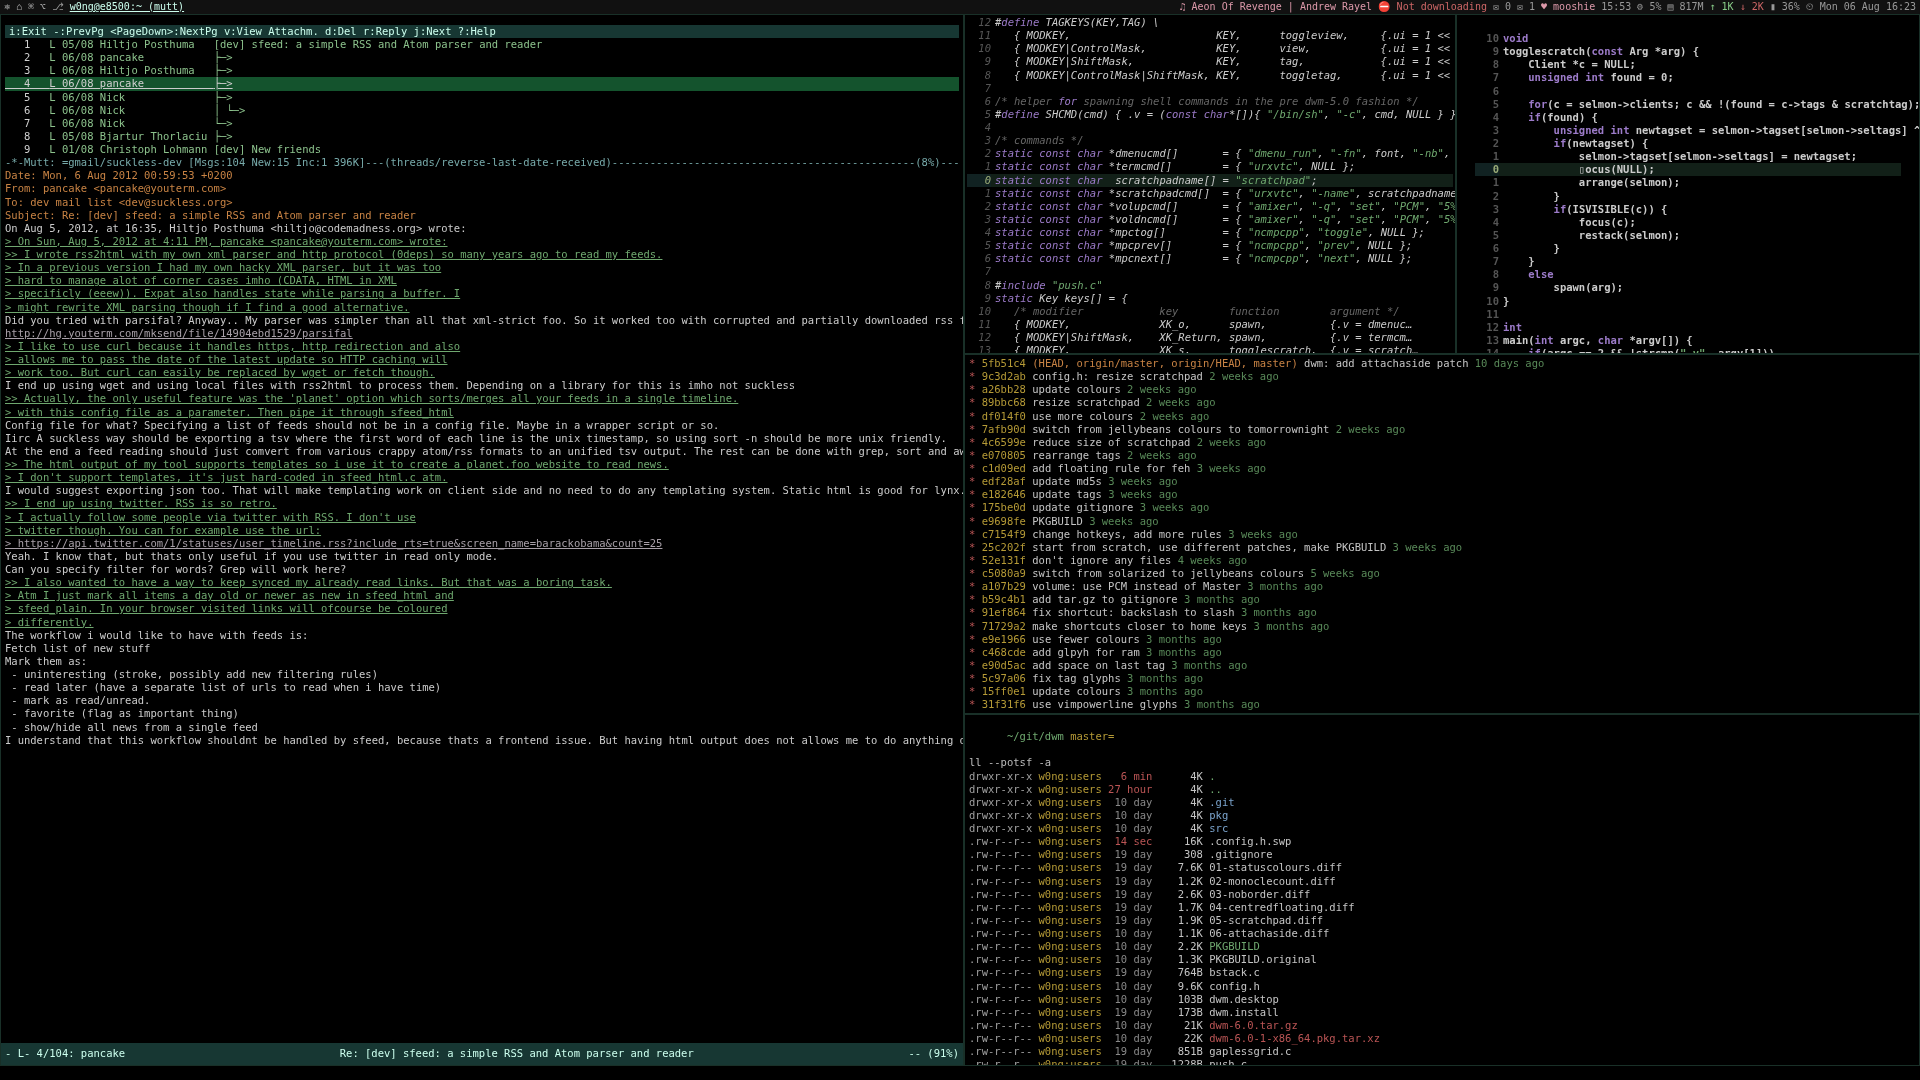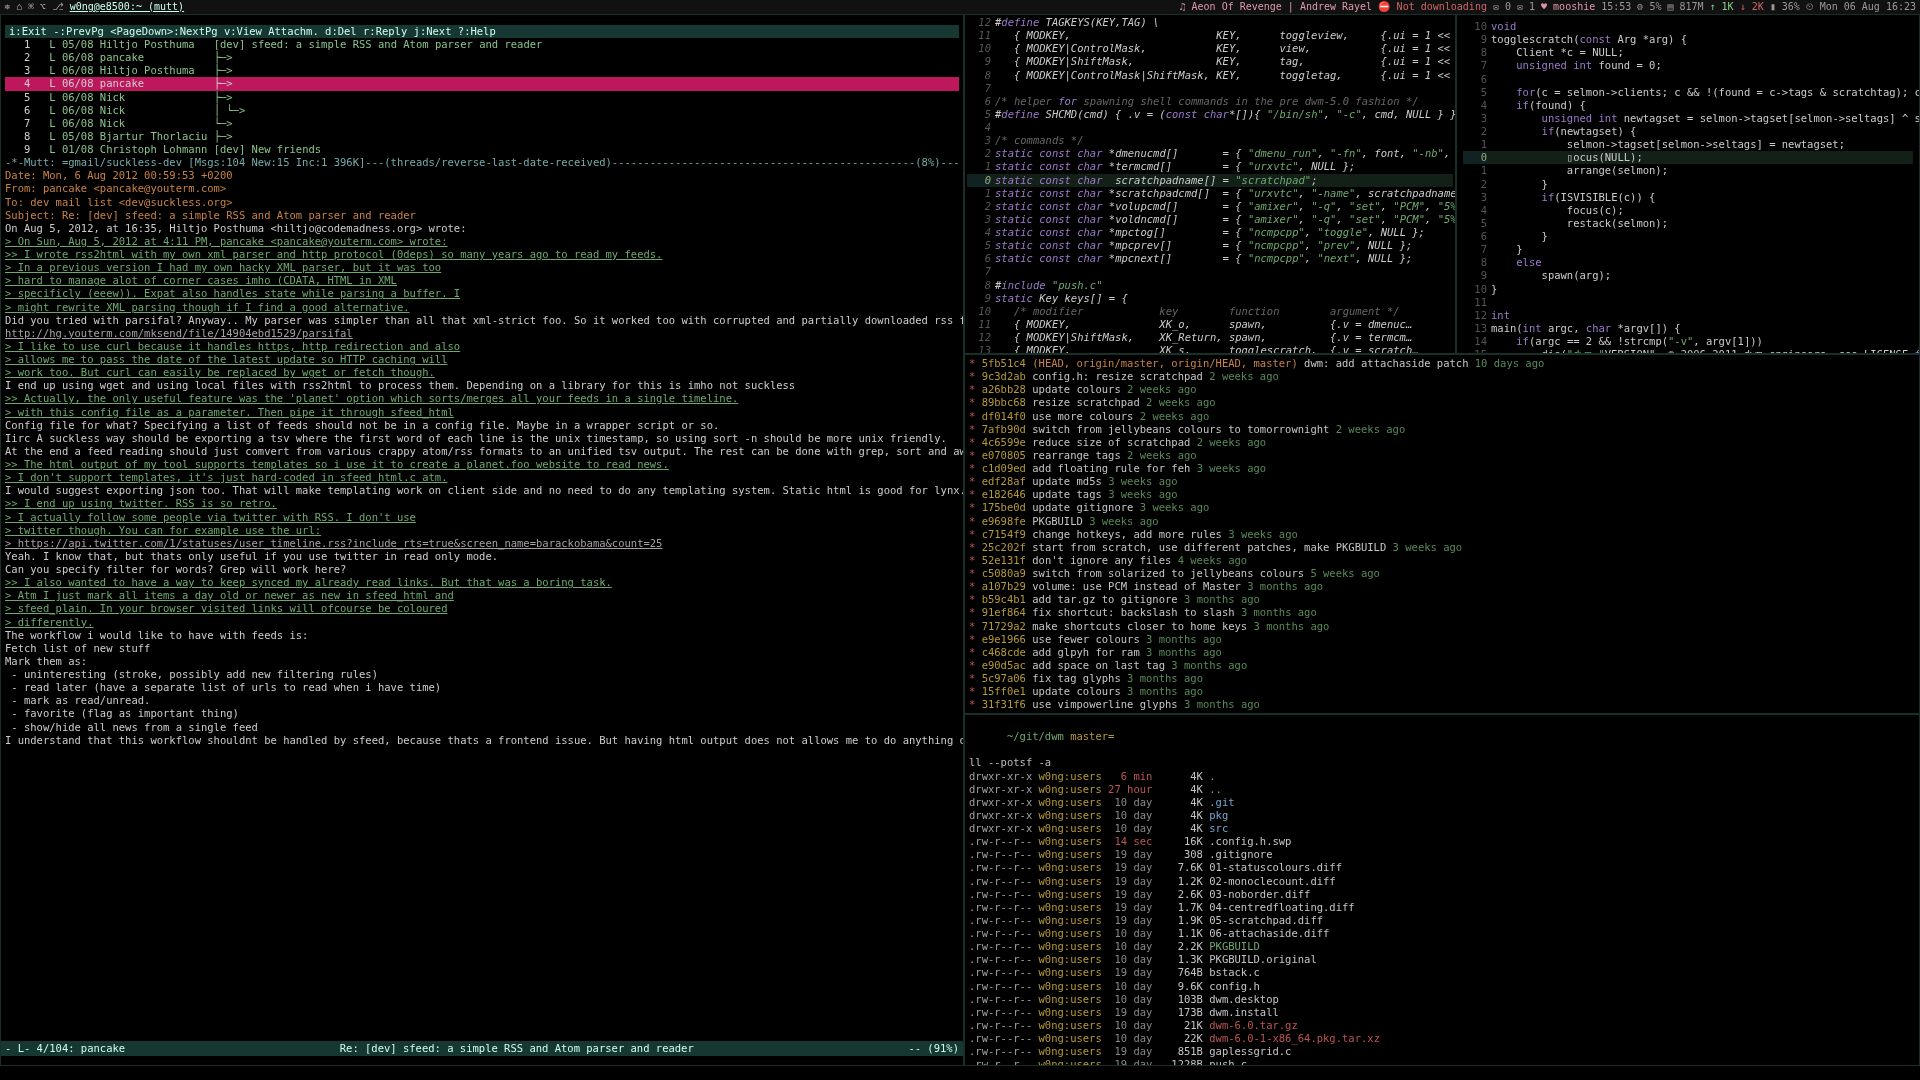--- a/index.html
+++ b/index.html
@@ -38,37 +38,37 @@
 }
 .pane {
   border: 1px solid #193028;
   background: #000;
   overflow: hidden;
   position: relative;
 }
 .pane pre { white-space: pre; font-family: inherit; }
 .mail { grid-row: 1 / span 3; grid-column: 1; padding: 10px 4px; overflow: hidden; }
 .code-a { grid-row: 1; grid-column: 2; padding: 0; font-style: italic; }
-.code-b { grid-row: 1; grid-column: 3; padding: 4px; }
+.code-b { grid-row: 1; grid-column: 3; padding: 16px; font-weight: bold; }
 .gitlog { grid-row: 2; grid-column: 2 / span 2; padding: 2px 4px; }
 .lsout { grid-row: 3; grid-column: 2 / span 2; padding: 2px 4px; }
 
 .ln { white-space: pre; }
 .c-red  { color: #bb5555; }
 .c-org  { color: #c88344; }
 .c-wht  { color: #d0d0d0; }
 .mail .from { color: #c88344; }
 .mail .to   { color: #c88344; }
 .mail .subj { color: #c88344; }
 .mail .url  { color: #a8a0a8; text-decoration: underline; }
 .mail .quote{ color: #6fa86f; text-decoration: underline; }
 .mail .tearbar { color: #7aa; }
 .mail .listnum { color: #d0d0d0; }
 .mail .listline { color: #8cc28c; }
-.mail .bottombar { background: #173733; color: #cfe; padding: 0 4px; display:flex; justify-content:space-between; position:absolute; bottom:9px; left:0; right:0; height:15px; align-items:center; }
+.mail .bottombar { background: #173733; color: #cfe; padding: 0 4px; display:flex; justify-content:space-between; position:absolute; bottom:0; left:0; right:0; height:22px; align-items:center; }
 .mail .helpbar  { color:#cfe; background:#173733; padding:0 4px; height:13px; line-height:13px; }
 
 .gitlog .hash { color: #b59a36; }
 .gitlog .msg  { color: #c5c5c5; }
 .gitlog .age  { color: #598a59; }
 .gitlog .ref  { color: #c88344; }
 
 .lsout .perm { color: #a0a0a0; }
 .lsout .own  { color: #b59a36; }
 .lsout .date { color: #888; }
@@ -116,21 +116,21 @@
 </div>
 
 <div class="workspace">
 
   <div class="pane mail">
     <div class="helpbar">i:Exit  -:PrevPg  &lt;PageDown&gt;:NextPg v:View Attachm.  d:Del  r:Reply  j:Next ?:Help</div>
     <div id="mutt-index">
         <div class="ln"><span class="listnum">   1   </span><span class="listline">L 05/08 Hiltjo Posthuma   </span><span class="listline"></span><span class="listline">[dev] sfeed: a simple RSS and Atom parser and reader</span></div>
         <div class="ln"><span class="listnum">   2   </span><span class="listline">L 06/08 pancake           </span><span class="listline">├─&gt;</span><span class="listline"></span></div>
         <div class="ln"><span class="listnum">   3   </span><span class="listline">L 06/08 Hiltjo Posthuma   </span><span class="listline">├─&gt;</span><span class="listline"></span></div>
-        <div class="ln" style="background: #be185d;"><span class="c-wht">   4   </span><span class="c-wht">L 06/08 pancake           </span><span class="c-wht">├─&gt;</span><span class="c-wht"></span></div>
+        <div class="ln" style="background: #14532d; text-decoration: underline;"><span class="c-wht">   4   </span><span class="c-wht">L 06/08 pancake           </span><span class="c-wht">├─&gt;</span><span class="c-wht"></span></div>
         <div class="ln"><span class="listnum">   5   </span><span class="listline">L 06/08 Nick              </span><span class="listline">├─&gt;</span><span class="listline"></span></div>
         <div class="ln"><span class="listnum">   6   </span><span class="listline">L 06/08 Nick              </span><span class="listline">│ └─&gt;</span><span class="listline"></span></div>
         <div class="ln"><span class="listnum">   7   </span><span class="listline">L 06/08 Nick              </span><span class="listline">└─&gt;</span><span class="listline"></span></div>
         <div class="ln"><span class="listnum">   8   </span><span class="listline">L 05/08 Bjartur Thorlaciu </span><span class="listline">├─&gt;</span><span class="listline"></span></div>
         <div class="ln"><span class="listnum">   9   </span><span class="listline">L 01/08 Christoph Lohmann </span><span class="listline"></span><span class="listline">[dev] New friends</span></div>
       </div>
     <div class="tearbar ln">-*-Mutt: =gmail/suckless-dev [Msgs:104 New:15 Inc:1 396K]---(threads/reverse-last-date-received)------------------------------------------------(8%)---</div>
     <div class="ln c-org">Date: Mon, 6 Aug 2012 00:59:53 +0200</div>
     <div class="ln from c-org">From: pancake &lt;pancake@youterm.com&gt;</div>
     <div class="ln to c-org">To: dev mail list &lt;dev@suckless.org&gt;</div>

